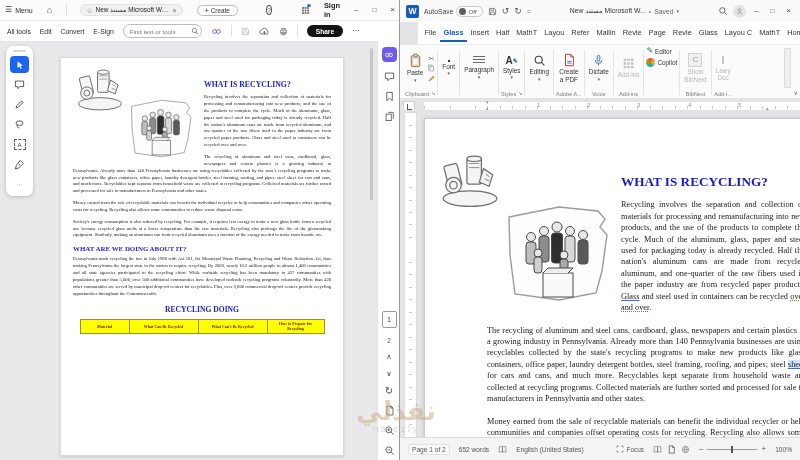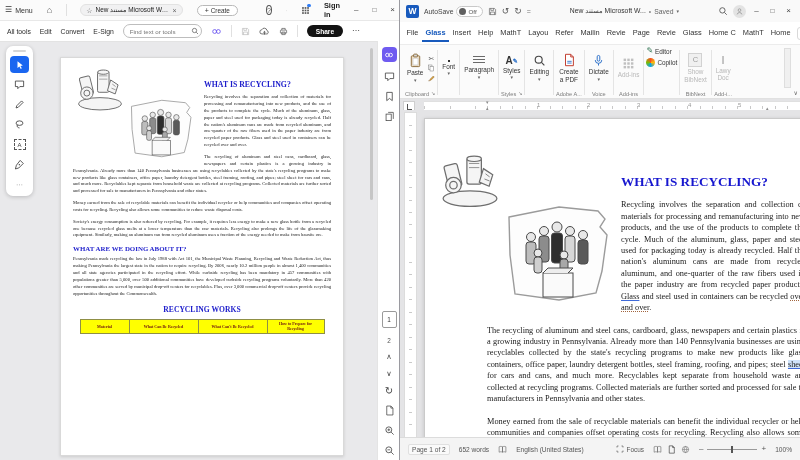--- a/index.html
+++ b/index.html
@@ -64,21 +64,21 @@
   
   .word{left:400px;width:400px;background:#e4e4e6;box-shadow:-1px 0 0 #9a9aa0;}
   .w-titlebar{height:22px;background:#f9f9f9;display:flex;align-items:center;padding:0 6px;gap:5px;font-size:6.8px;color:#444;}
   .w-logo{width:13px;height:13px;background:#185abd;color:#fff;border-radius:2px;font-size:8.5px;font-weight:bold;display:flex;align-items:center;justify-content:center;}
   .autosave{display:flex;align-items:center;gap:3px;}
   .as-pill{display:flex;align-items:center;gap:2px;border:1px solid #c9c9c9;border-radius:7px;padding:1px 5px 1px 2px;background:#fff;font-size:6.2px;color:#555;}
   .knob{width:7px;height:7px;border-radius:50%;background:#5f5f5f;}
   .w-title{display:flex;align-items:center;gap:3px;font-size:6.8px;color:#333;}
   .w-title .dot::before{content:"•";color:#888;}
   .avatar{width:13px;height:13px;border-radius:50%;background:#e3e3e3;display:flex;align-items:center;justify-content:center;color:#8b8b8b;}
-  .w-tabs{height:22px;background:#fff;display:flex;align-items:center;padding:0 3px;font-size:7.4px;color:#333;border-bottom:1px solid #ececec;}
+  .w-tabs{height:22px;background:#fff;display:flex;align-items:center;padding:0 3px;font-size:7.4px;color:#333;border-bottom:1px solid #ececec;margin-left:18px;}
   .w-tab{padding:4px 3.5px 5px;white-space:nowrap;}
   .w-tab.active{font-weight:bold;color:#185abd;box-shadow:inset 0 -2px 0 #185abd;}
   .tb-chip{border:1px solid #d9d9d9;border-radius:3px;padding:1px 3px;display:flex;align-items:center;gap:1px;background:#fff;margin-left:3px;}
   .w-ribbon{height:51px;background:#fbfbfb;border-bottom:1px solid #e1e1e1;display:flex;align-items:stretch;padding:2px 10px 0 3px;position:relative;}
   .rg{display:flex;flex-direction:column;align-items:center;padding:0 2px;}
   .rg-body{flex:1;display:flex;align-items:center;gap:2px;}
   .rg-label{font-size:5.6px;color:#7c7c7c;display:flex;gap:2px;align-items:center;height:9px;white-space:nowrap;}
   .rsep{width:1px;background:#e4e4e4;margin:3px 0;}
   .rbig{display:flex;flex-direction:column;align-items:center;font-size:6.4px;color:#333;gap:1px;padding:0 2px;text-align:center;}
   .rbig .lbl{line-height:1.15;white-space:nowrap;}
@@ -389,21 +389,21 @@
         <div class="pdf-title">WHAT IS RECYCLING?</div>
         <p class="pdf-p">
           <span>Recycling involves the separation and collection of materials for processing and remanufacturing into new products, and the use of the products to complete the cycle. Much of the aluminum, glass, paper and steel used for packaging today is already recycled. Half the nation's aluminum cans are made from recycled aluminum, and one-quarter of the raw fibers used in the paper industry are from recycled</span>
           <span>paper products. </span><span>Glass</span><span> and steel used in containers can be recycled </span><span>over and over</span><span>.</span>
         </p>
         <p class="pdf-p"><span>The recycling of aluminum and steel cans, cardboard, glass, newspapers and certain plastics is a growing industry in Pennsylvania. Already more than 140 Pennsylvania businesses are using recyclables collected by the state's recycling programs to make new products like glass containers, office paper, laundry detergent bottles, steel framing, roofing, and pipes; steel </span><span>sheet</span><span> for cars and cans, and much more. Recyclables kept separate from household waste are collected at recycling programs. Collected materials are further sorted and processed for sale to manufacturers in Pennsylvania and other states.</span></p>
         <p class="pdf-p">Money earned from the sale of recyclable materials can benefit the individual recycler or help communities and companies offset operating costs for recycling. Recycling also allows some communities to reduce waste disposal costs.</p>
         <p class="pdf-p">Society's energy consumption is also reduced by recycling. For example, it requires less energy to make a new glass bottle from a recycled one because recycled glass melts at a lower temperature than the raw materials. Recycling also prolongs the life of the glassmaking equipment. Similarly, making an aluminum can from recycled aluminum uses a fraction of the energy needed to make from bauxite ore.</p>
         <div class="pdf-h2">WHAT ARE WE DOING ABOUT IT?</div>
         <p class="pdf-p">Pennsylvania made recycling the law in July 1988 with Act 101, the Municipal Waste Planning, Recycling and Waste Reduction Act, thus making Pennsylvania the largest state in the nation to require recycling. By 2006, nearly 10.2 million people in almost 1,400 communities and all state agencies participated in the recycling effort. While curbside recycling has been mandatory in 457 communities with populations greater than 5,000, over 500 additional communities have developed curbside recycling programs voluntarily. More than 420 other communities are served by municipal drop-off centers for recyclables. Plus, over 3,000 commercial drop-off centers provide recycling opportunities throughout the Commonwealth.</p>
-        <div class="pdf-h3">RECYCLING WORKS</div>
+        <div class="pdf-h3">RECYCLING DOING</div>
         <table class="pdf-table">
           <tbody>
               <tr>
             <th style="width:42px">Material</th>
             <th style="width:62px">What Can Be Recycled</th>
             <th style="width:62px">What Can't Be Recycled</th>
             <th style="width:50px">How to Prepare for Recycling</th>
           </tr>
         </tbody>
           </table>
@@ -479,30 +479,30 @@
         </span>
       <span class="cap g ic-min"></span>
       <span class="cap g ic-max" style="font-size:6.5px"></span>
       <span class="cap g ic-x"></span>
     </div>
 
     <div class="w-tabs">
       <span class="w-tab">File</span>
       <span class="w-tab active">Glass</span>
       <span class="w-tab">Insert</span>
-      <span class="w-tab">Help</span>
+      <span class="w-tab">Half</span>
       <span class="w-tab">MathT</span>
       <span class="w-tab">Layou</span>
       <span class="w-tab">Refer</span>
       <span class="w-tab">Mailin</span>
       <span class="w-tab">Revie</span>
       <span class="w-tab">Page</span>
       <span class="w-tab">Revie</span>
       <span class="w-tab">Glass</span>
-      <span class="w-tab">Home C</span>
+      <span class="w-tab">Layou C</span>
       <span class="w-tab">MathT</span>
       <span class="w-tab">Home</span>
       <span class="sp"></span>
       <span class="tb-chip">
           <svg class="sy" width="9" height="9" style="color:#555">
             <use href="#sy-comment"></use>
           </svg>
         </span>
 
     </div>
@@ -742,14 +742,18 @@
         <span class="g ic-min" style="font-size:8px;color:#555"></span>
         <span class="sl-track">
             <span class="sl-thumb"></span>
           </span>
         <span class="g ic-plus" style="font-size:8px;color:#555"></span>
       </span>
       <span>100%</span>
     </div>
   </div>
 
+  <div class="wm">
+    <div class="wm-ar">نفذلي</div>
+    <div class="wm-la">nafezly</div>
+  </div>
 
 </div>
 
 </body></html>

